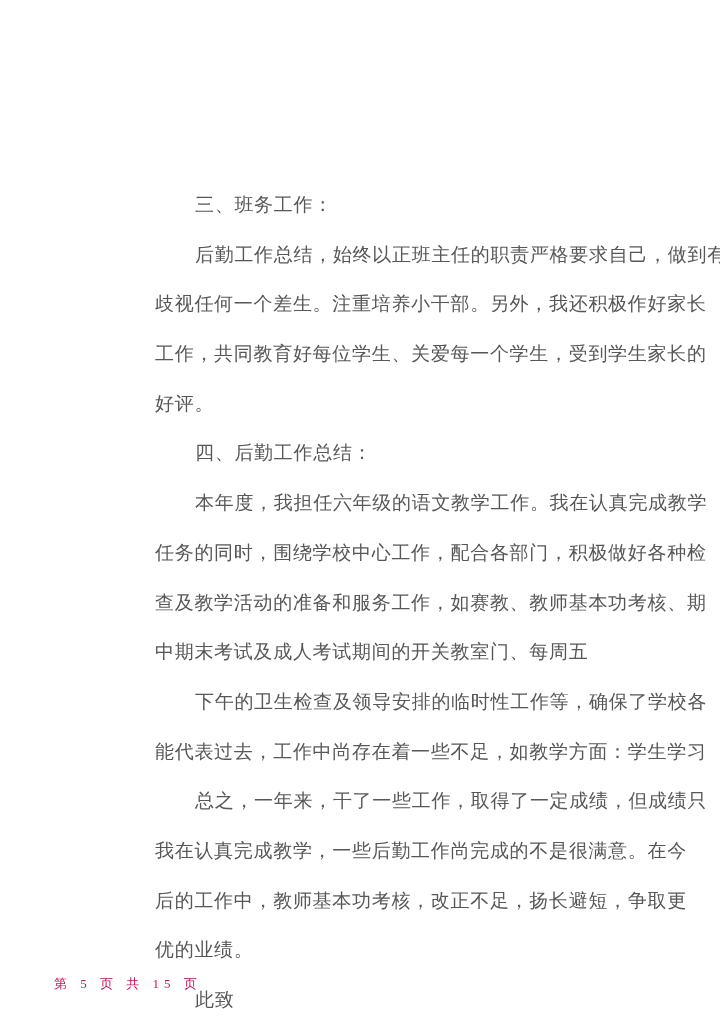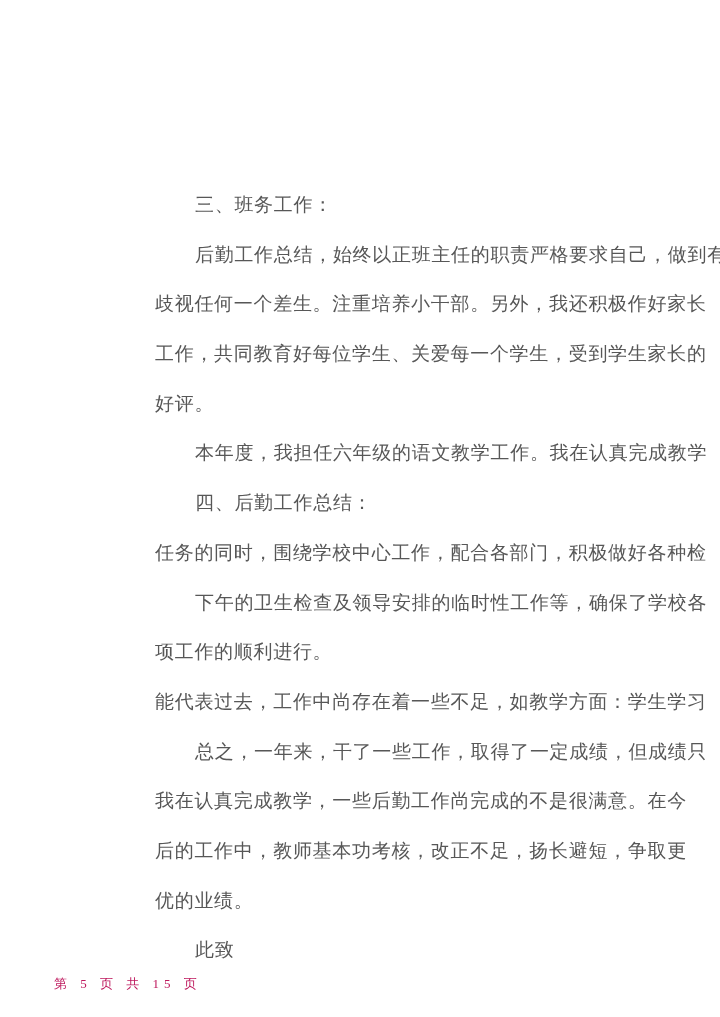--- a/index.html
+++ b/index.html
@@ -49,25 +49,26 @@
 </head>
 <body>
 
 <div class="page">
   <div class="content">
     <div class="line indent">三、班务工作：</div>
     <div class="line indent">后勤工作总结，始终以正班主任的职责严格要求自己，做到有</div>
     <div class="line">歧视任何一个差生。注重培养小干部。另外，我还积极作好家长</div>
     <div class="line">工作，共同教育好每位学生、关爱每一个学生，受到学生家长的</div>
     <div class="line">好评。</div>
+    <div class="line indent">四、后勤工作总结：</div>
     <div class="line indent">本年度，我担任六年级的语文教学工作。我在认真完成教学</div>
-    <div class="line indent">四、后勤工作总结：</div>
     <div class="line">任务的同时，围绕学校中心工作，配合各部门，积极做好各种检</div>
+    <div class="line">查及教学活动的准备和服务工作，如赛教、教师基本功考核、期</div>
+    <div class="line">中期末考试及成人考试期间的开关教室门、每周五</div>
     <div class="line indent">下午的卫生检查及领导安排的临时性工作等，确保了学校各</div>
-    <div class="line">项工作的顺利进行。</div>
     <div class="line">能代表过去，工作中尚存在着一些不足，如教学方面：学生学习</div>
     <div class="line indent">总之，一年来，干了一些工作，取得了一定成绩，但成绩只</div>
     <div class="line">我在认真完成教学，一些后勤工作尚完成的不是很满意。在今</div>
     <div class="line">后的工作中，教师基本功考核，改正不足，扬长避短，争取更</div>
     <div class="line">优的业绩。</div>
     <div class="line indent">此致</div>
   </div>
 
   <div class="footer">第 5 页 共 15 页</div>
 </div>

